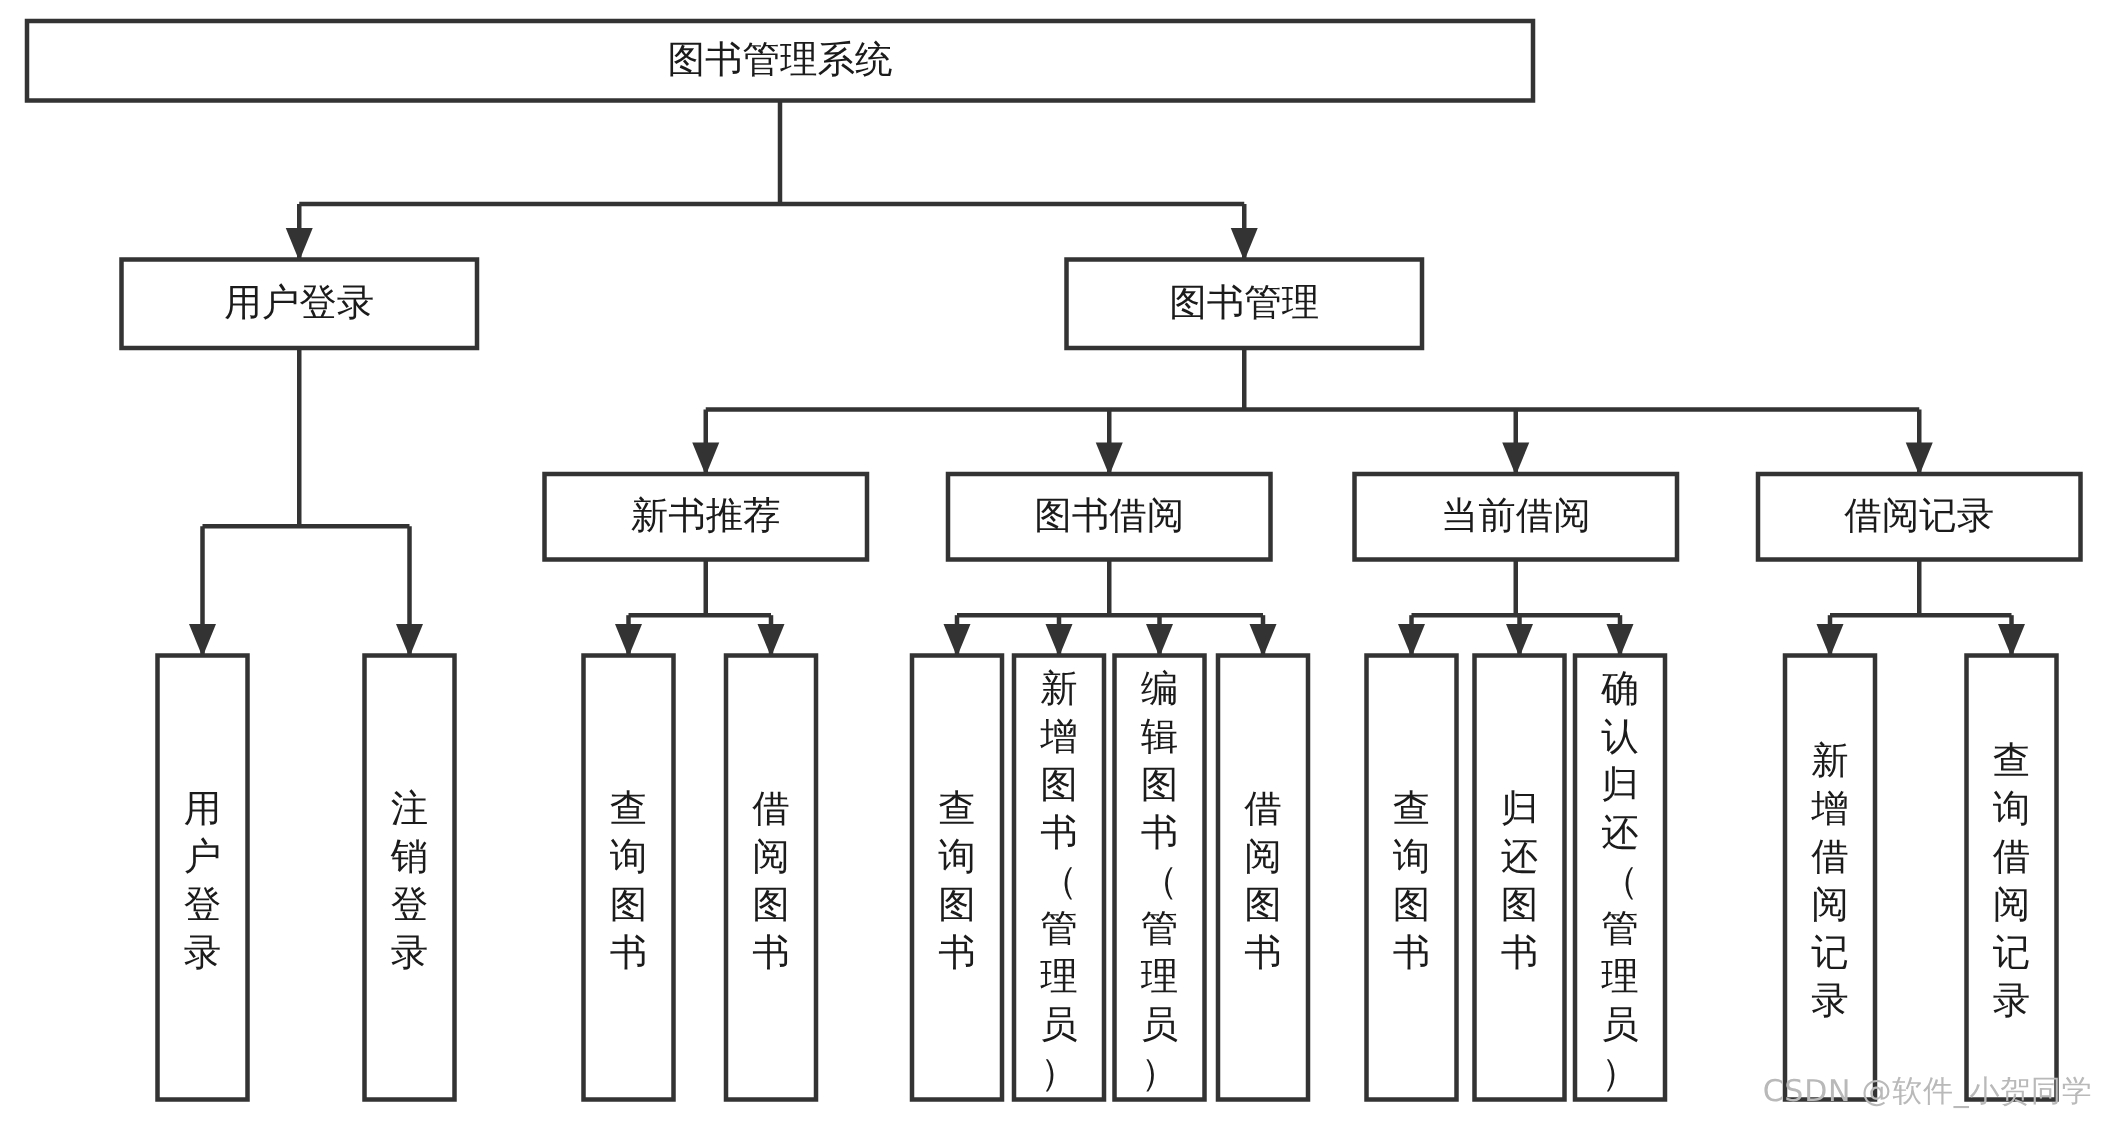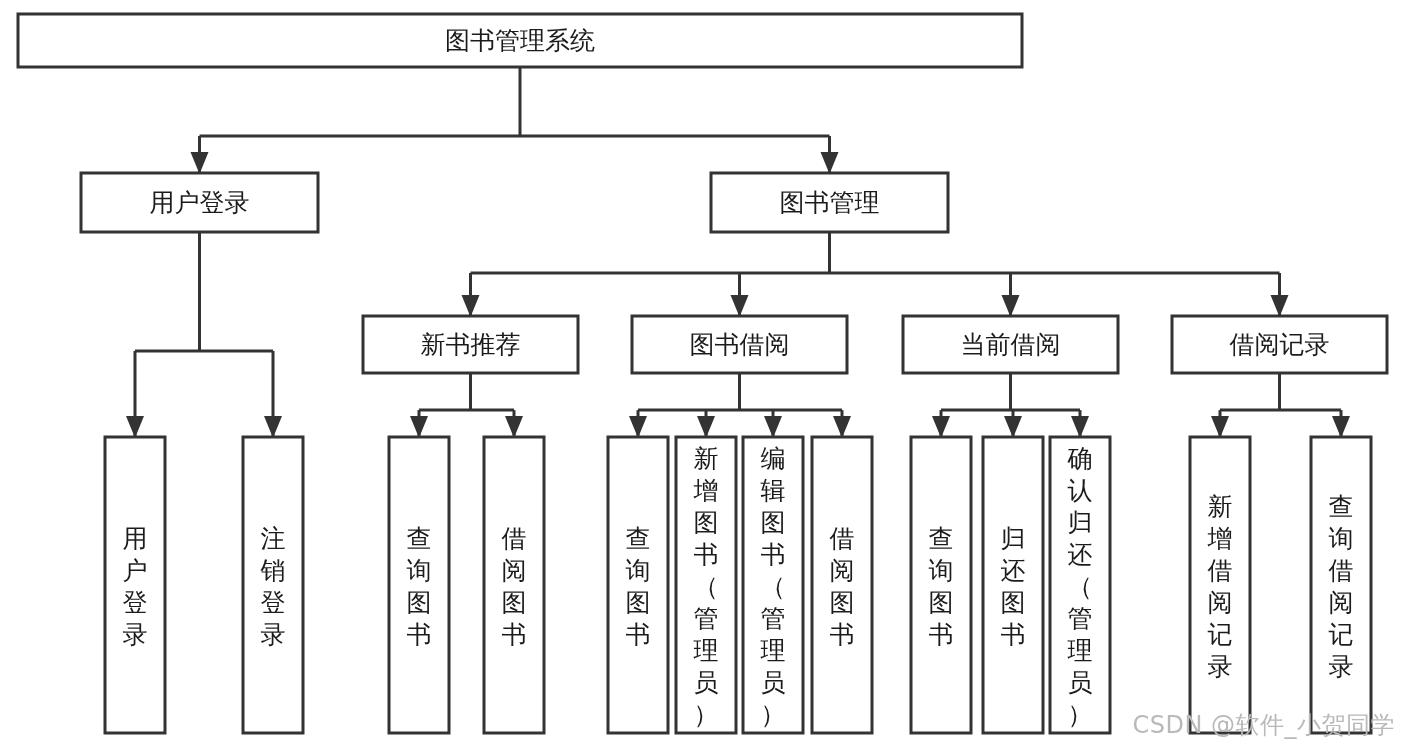--- a/index.html
+++ b/index.html
@@ -52,21 +52,21 @@
     font-family: "DejaVu Sans", "Liberation Sans", sans-serif;
     font-size: 25px;
     fill: #1b1b1b;
     text-anchor: middle;
   }
   .watermark {
     position: absolute;
     right: 10px;
     bottom: 6px;
     font-family: "DejaVu Sans", "Liberation Sans", sans-serif;
-    font-size: 24px;
+    font-size: 20px;
     color: #b9b9b9;
     letter-spacing: 0.5px;
     white-space: nowrap;
     user-select: none;
   }
 </style>
 </head>
 <body>
 
 <div id="diagram-root">

